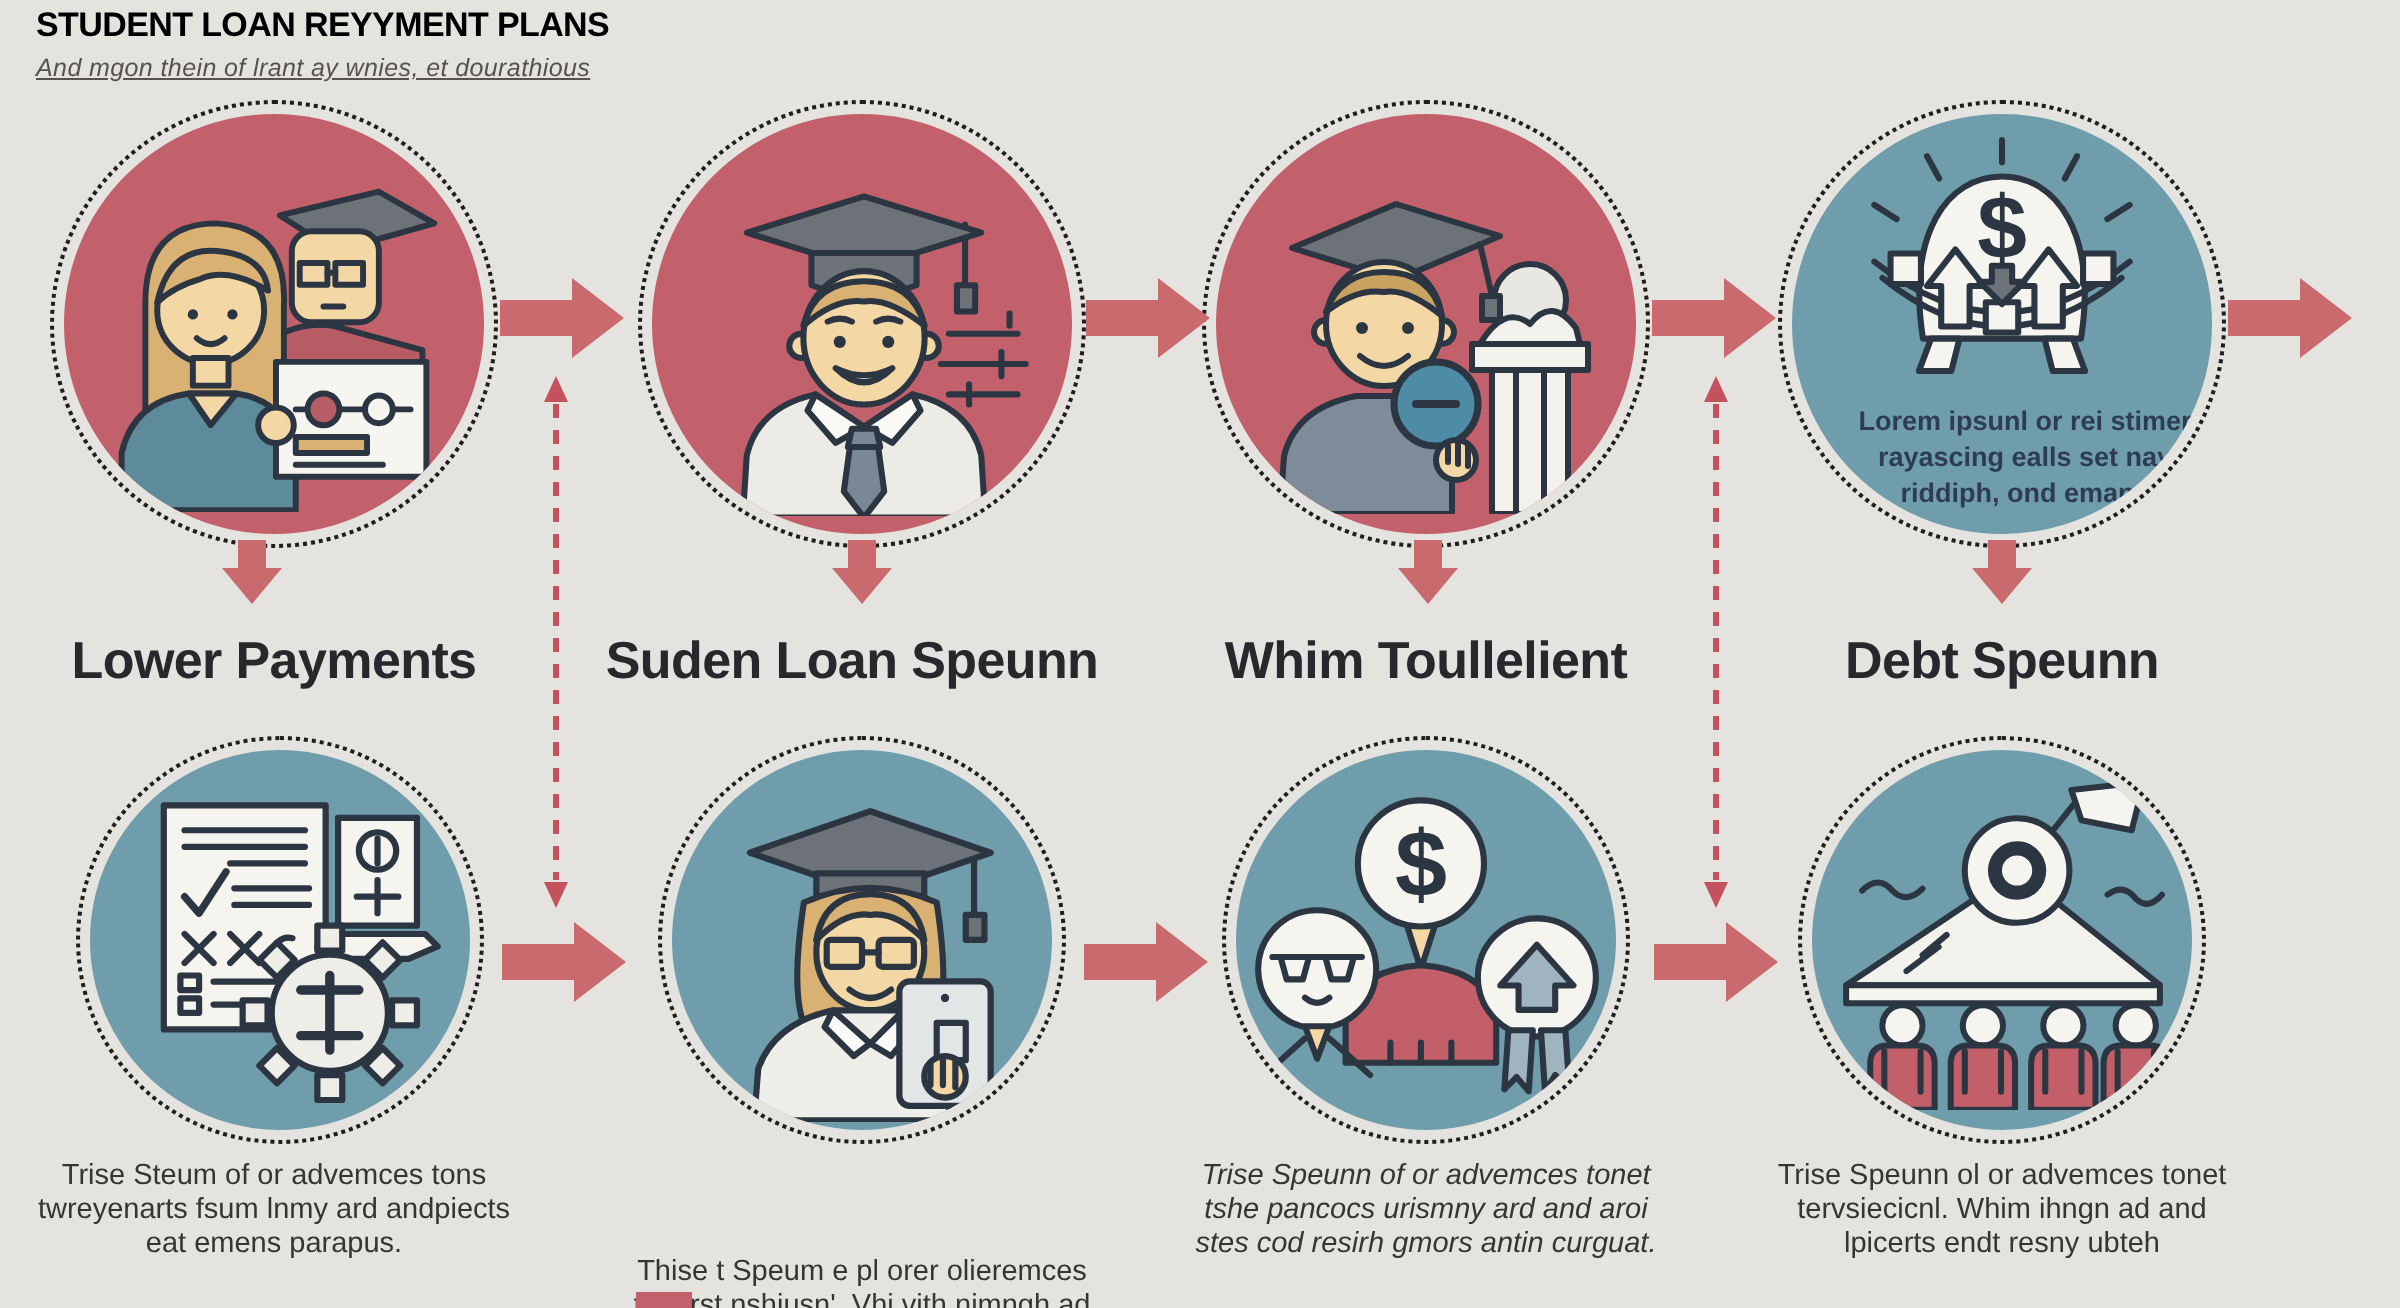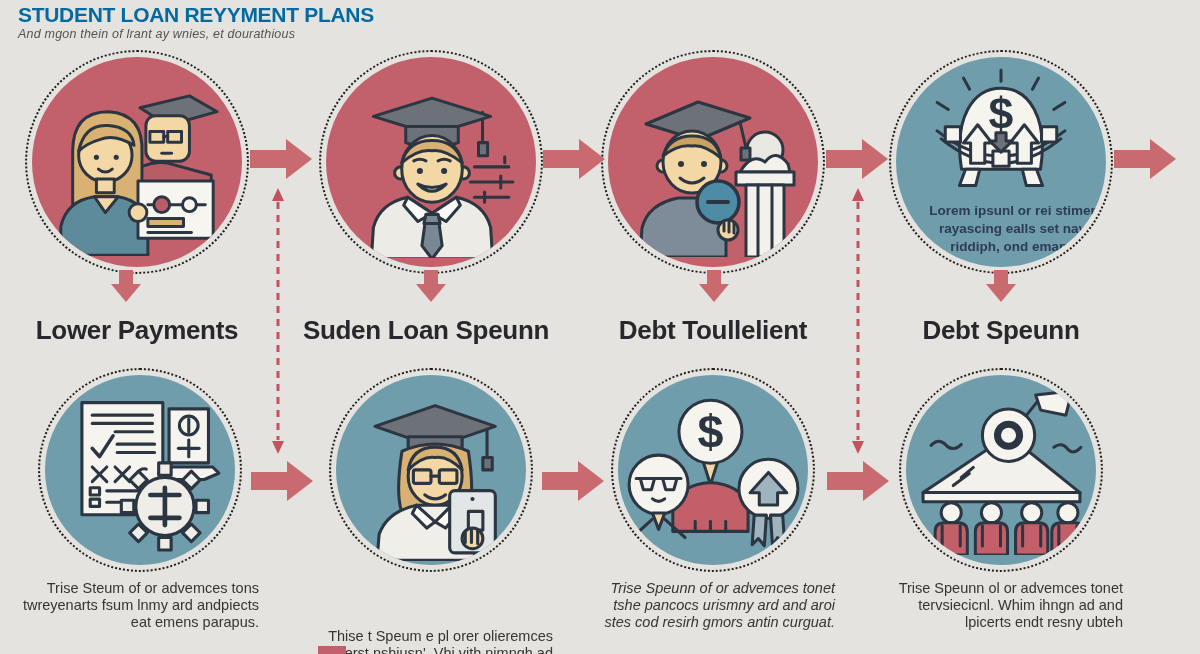--- a/index.html
+++ b/index.html
@@ -1,30 +1,30 @@
 <!DOCTYPE html>
 <html><head>
 <meta charset="utf-8">
 <style>
   html,body{margin:0;padding:0;background:#e4e3df;}
   .stage{position:relative;width:1200px;height:654px;background:#e4e3df;overflow:hidden;
          font-family:"Liberation Sans",sans-serif;}
   .abs{position:absolute;}
-  .title{position:absolute;left:18px;top:3px;font-size:21px;font-weight:800;
-         letter-spacing:-0.3px;color:#0369a1;}
+  .title{position:absolute;left:18px;top:3px;font-size:17px;font-weight:800;
+         letter-spacing:-0.3px;color:#000000;}
   .subtitle{position:absolute;left:18px;top:27px;font-size:12.5px;font-style:italic;
-         color:#56534c;letter-spacing:0.2px;}
+         color:#56534c;letter-spacing:0.2px;text-decoration:underline;}
   .ring{position:absolute;border-radius:50%;border:2.5px dotted #1f1e1b;box-sizing:border-box;}
   .circle{position:absolute;border-radius:50%;display:flex;align-items:center;
          justify-content:center;overflow:hidden;box-sizing:border-box;}
   .red{background:#c2616b;}
   .blue{background:#6f9dac;}
   .heading{position:absolute;width:320px;text-align:center;font-size:26px;font-weight:800;
          color:#28272b;letter-spacing:-0.3px;}
-  .desc{position:absolute;width:244px;text-align:right;font-size:14.5px;line-height:1.16;
+  .desc{position:absolute;width:244px;text-align:center;font-size:14.5px;line-height:1.16;
          color:#37352f;font-weight:500;}
   .bubble-inner{display:flex;flex-direction:column;align-items:center;}
   .caption{width:182px;margin-top:2px;text-align:center;font-size:13.5px;line-height:1.32;
          font-weight:700;color:#2e3c52;margin-left:23px;}
   svg{display:block;}
   .stub{position:absolute;background:#c2616b;}
 </style>
 </head>
 <body>
 
@@ -187,21 +187,21 @@
     <polygon points="11,268 5,255 17,255" fill="#c4525e"></polygon>
   </svg>
   <svg class="abs" style="left:847px;top:186px;" width="22" height="270" viewBox="0 0 22 270">
     <line x1="11" y1="16" x2="11" y2="254" stroke="#c4525e" stroke-width="3" stroke-dasharray="7 6"></line>
     <polygon points="11,2 5,15 17,15" fill="#c4525e"></polygon>
     <polygon points="11,268 5,255 17,255" fill="#c4525e"></polygon>
   </svg>
 
   <div class="heading" style="left:-23px;top:315px;">Lower Payments</div>
   <div class="heading" style="left:266px;top:315px;">Suden Loan Speunn</div>
-  <div class="heading" style="left:553px;top:315px;">Debt Toullelient</div>
+  <div class="heading" style="left:553px;top:315px;">Whim Toullelient</div>
   <div class="heading" style="left:841px;top:315px;">Debt Speunn</div>
 
   <div class="ring" style="left:38px;top:368px;width:204px;height:204px;"></div>
   <div class="circle blue" style="left:45px;top:375px;width:190px;height:190px;">
     <svg viewBox="0 0 160 165" width="166">
       <g stroke="#2c3642" stroke-width="3" stroke-linejoin="round" stroke-linecap="round" fill="none">
         <rect x="24" y="18" width="78" height="108" fill="#f6f4ef"></rect>
         <line x1="34" y1="30" x2="92" y2="30"></line>
           <line x1="34" y1="38" x2="92" y2="38"></line>
           <line x1="56" y1="46" x2="92" y2="46"></line>

